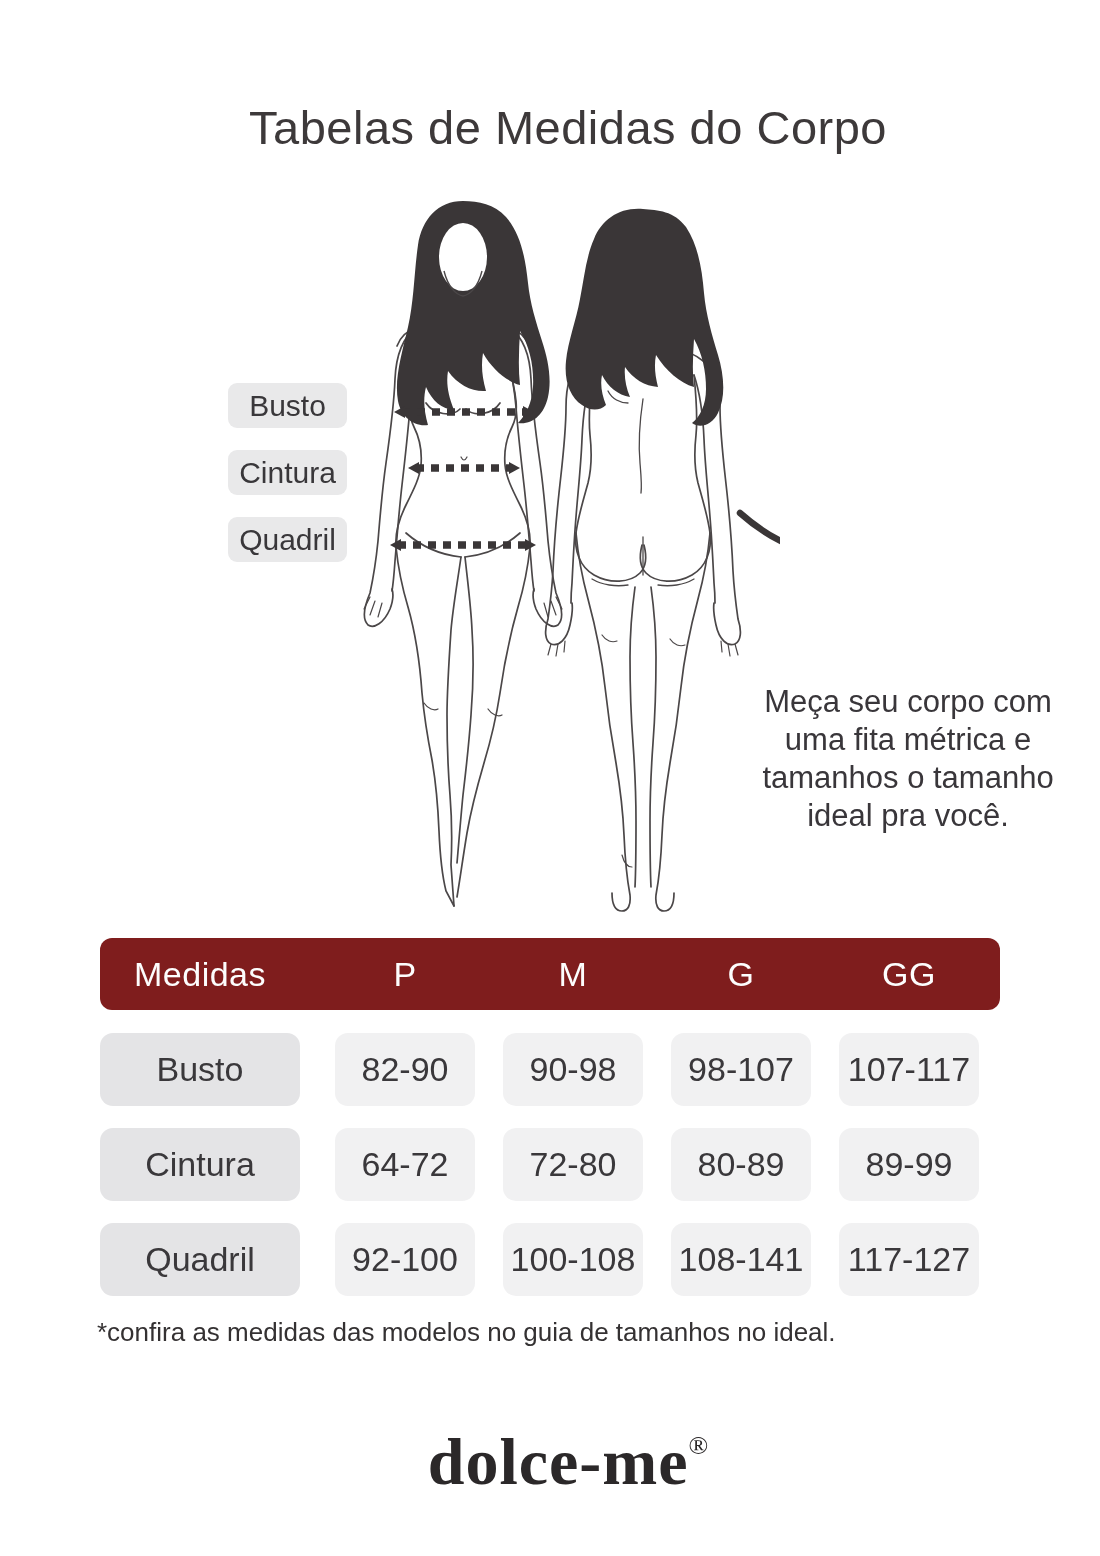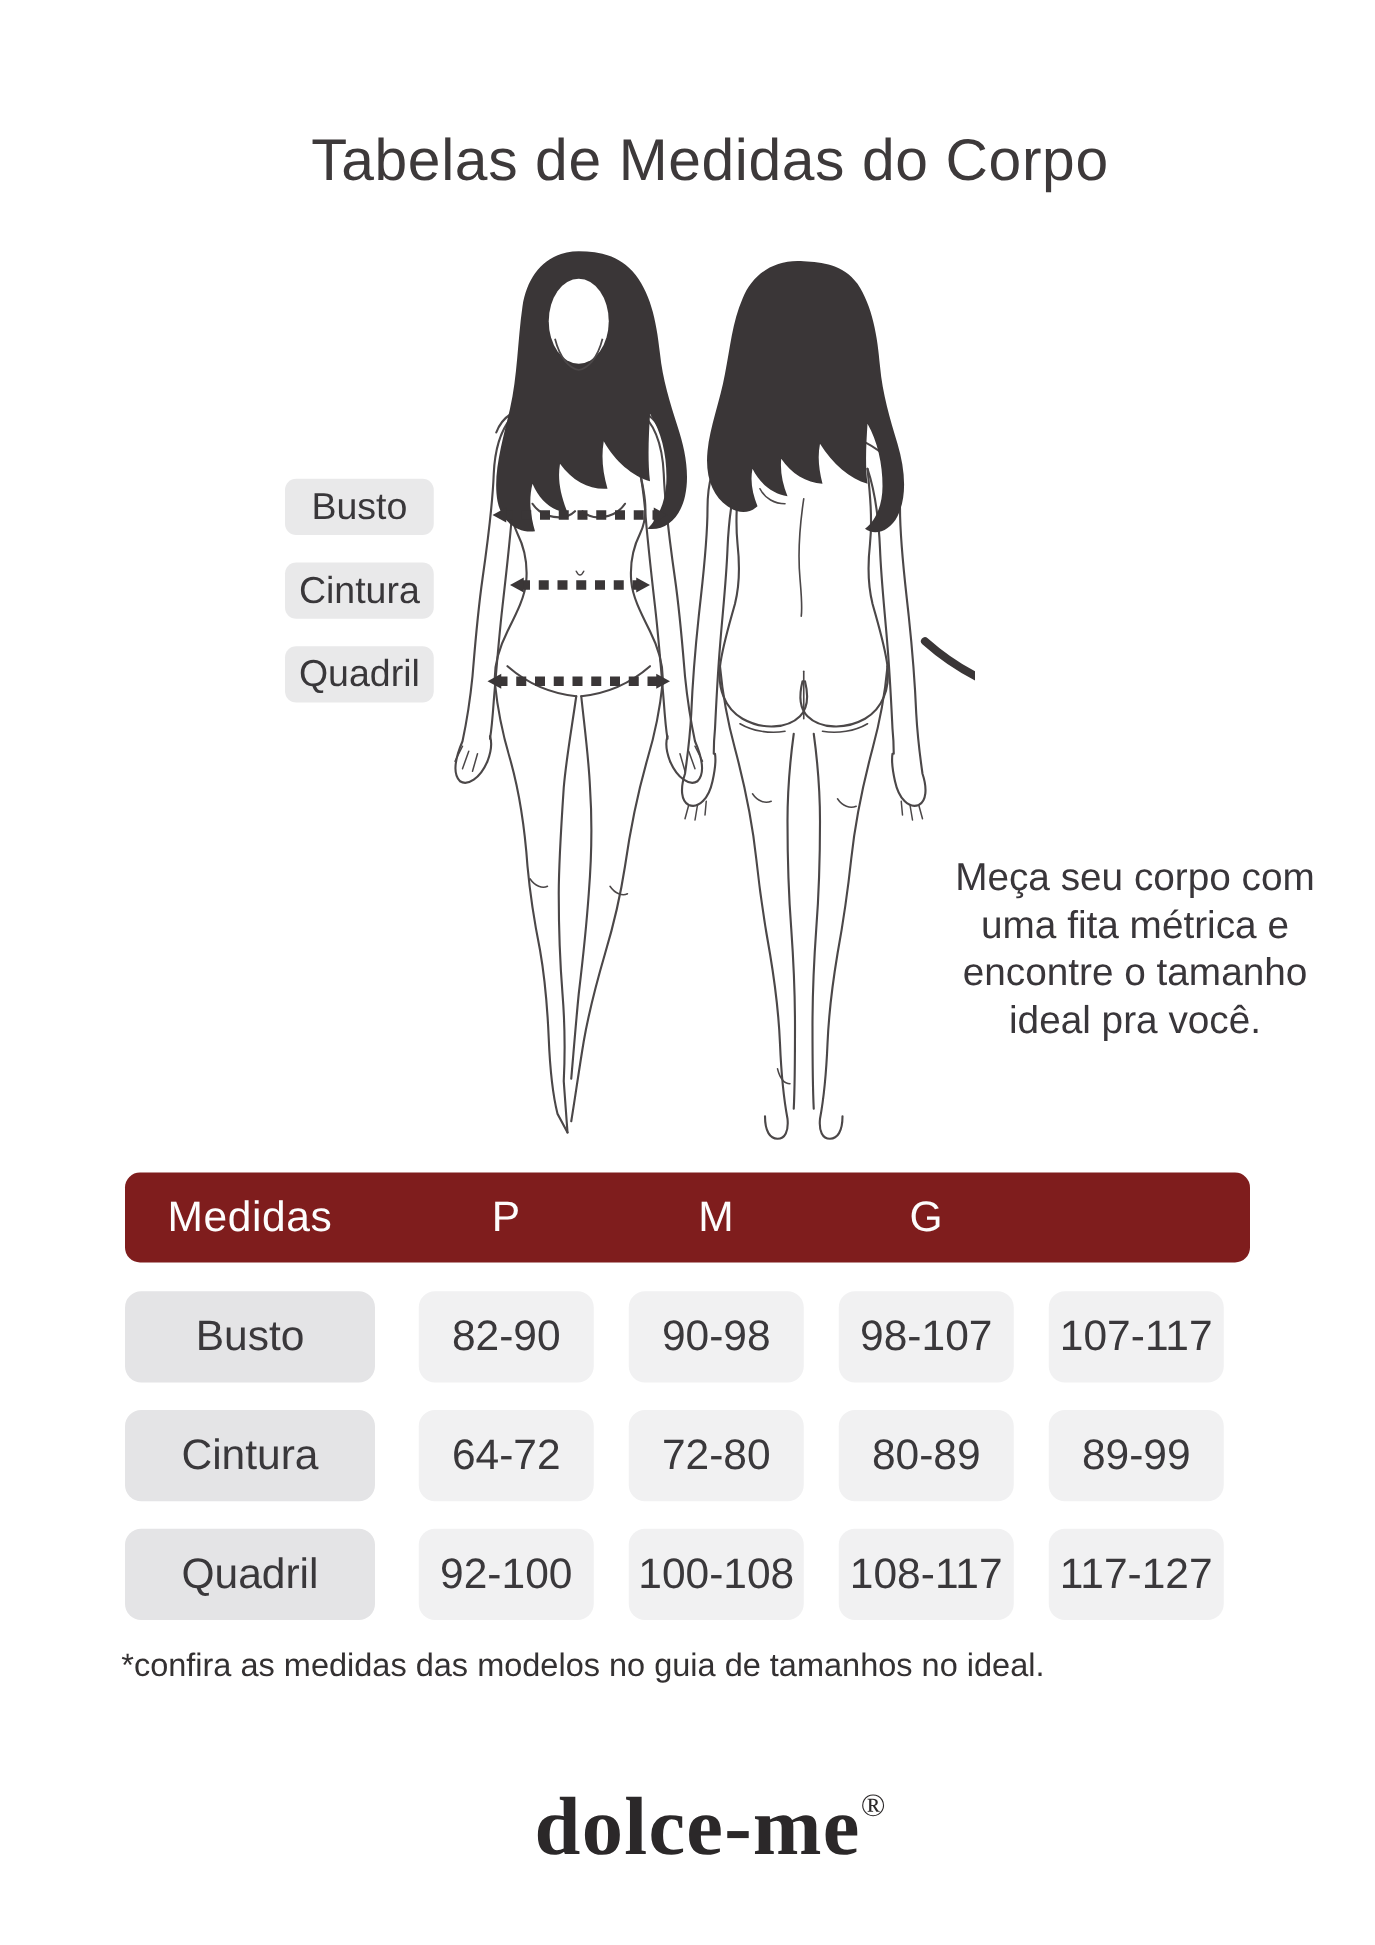--- a/index.html
+++ b/index.html
@@ -160,29 +160,30 @@
 
     <g>
       <path d="M400,318 C436,350 482,370 548,366 C606,362 622,392 626,436" fill="none" stroke="#3a3637" stroke-width="6.5" stroke-linecap="round"></path>
       <polygon points="627,466 612,432 641,435" fill="#3a3637" stroke="none"></polygon>
     </g>
   </svg>
 
   <div class="measure-note">
     <div>Meça seu corpo com</div>
     <div>uma fita métrica e</div>
-    <div>encontre o tamanho</div>
+    <div>tamanhos o tamanho</div>
     <div>ideal pra você.</div>
   </div>
 
   <div class="size-table-header">
     <div class="hcell hlabel">Medidas</div>
     <div class="hcell h0">P</div>
     <div class="hcell h1">M</div>
     <div class="hcell h2">G</div>
+    <div class="hcell h3">GG</div>
   </div>
 
   <div class="trow r0">
     <div class="cell clabel">Busto</div>
     <div class="cell v v0">82-90</div>
     <div class="cell v v1">90-98</div>
     <div class="cell v v2">98-107</div>
     <div class="cell v v3">107-117</div>
   </div>
 
@@ -191,21 +192,21 @@
     <div class="cell v v0">64-72</div>
     <div class="cell v v1">72-80</div>
     <div class="cell v v2">80-89</div>
     <div class="cell v v3">89-99</div>
   </div>
 
   <div class="trow r2">
     <div class="cell clabel">Quadril</div>
     <div class="cell v v0">92-100</div>
     <div class="cell v v1">100-108</div>
-    <div class="cell v v2">108-117</div>
+    <div class="cell v v2">108-141</div>
     <div class="cell v v3">117-127</div>
   </div>
 
   <div class="footnotes">
     <div>*confira as medidas das modelos no guia de tamanhos no ideal.</div>
   </div>
 
   <div class="logo">
     <span>dolce-me</span><span class="reg">®</span>
   </div>

